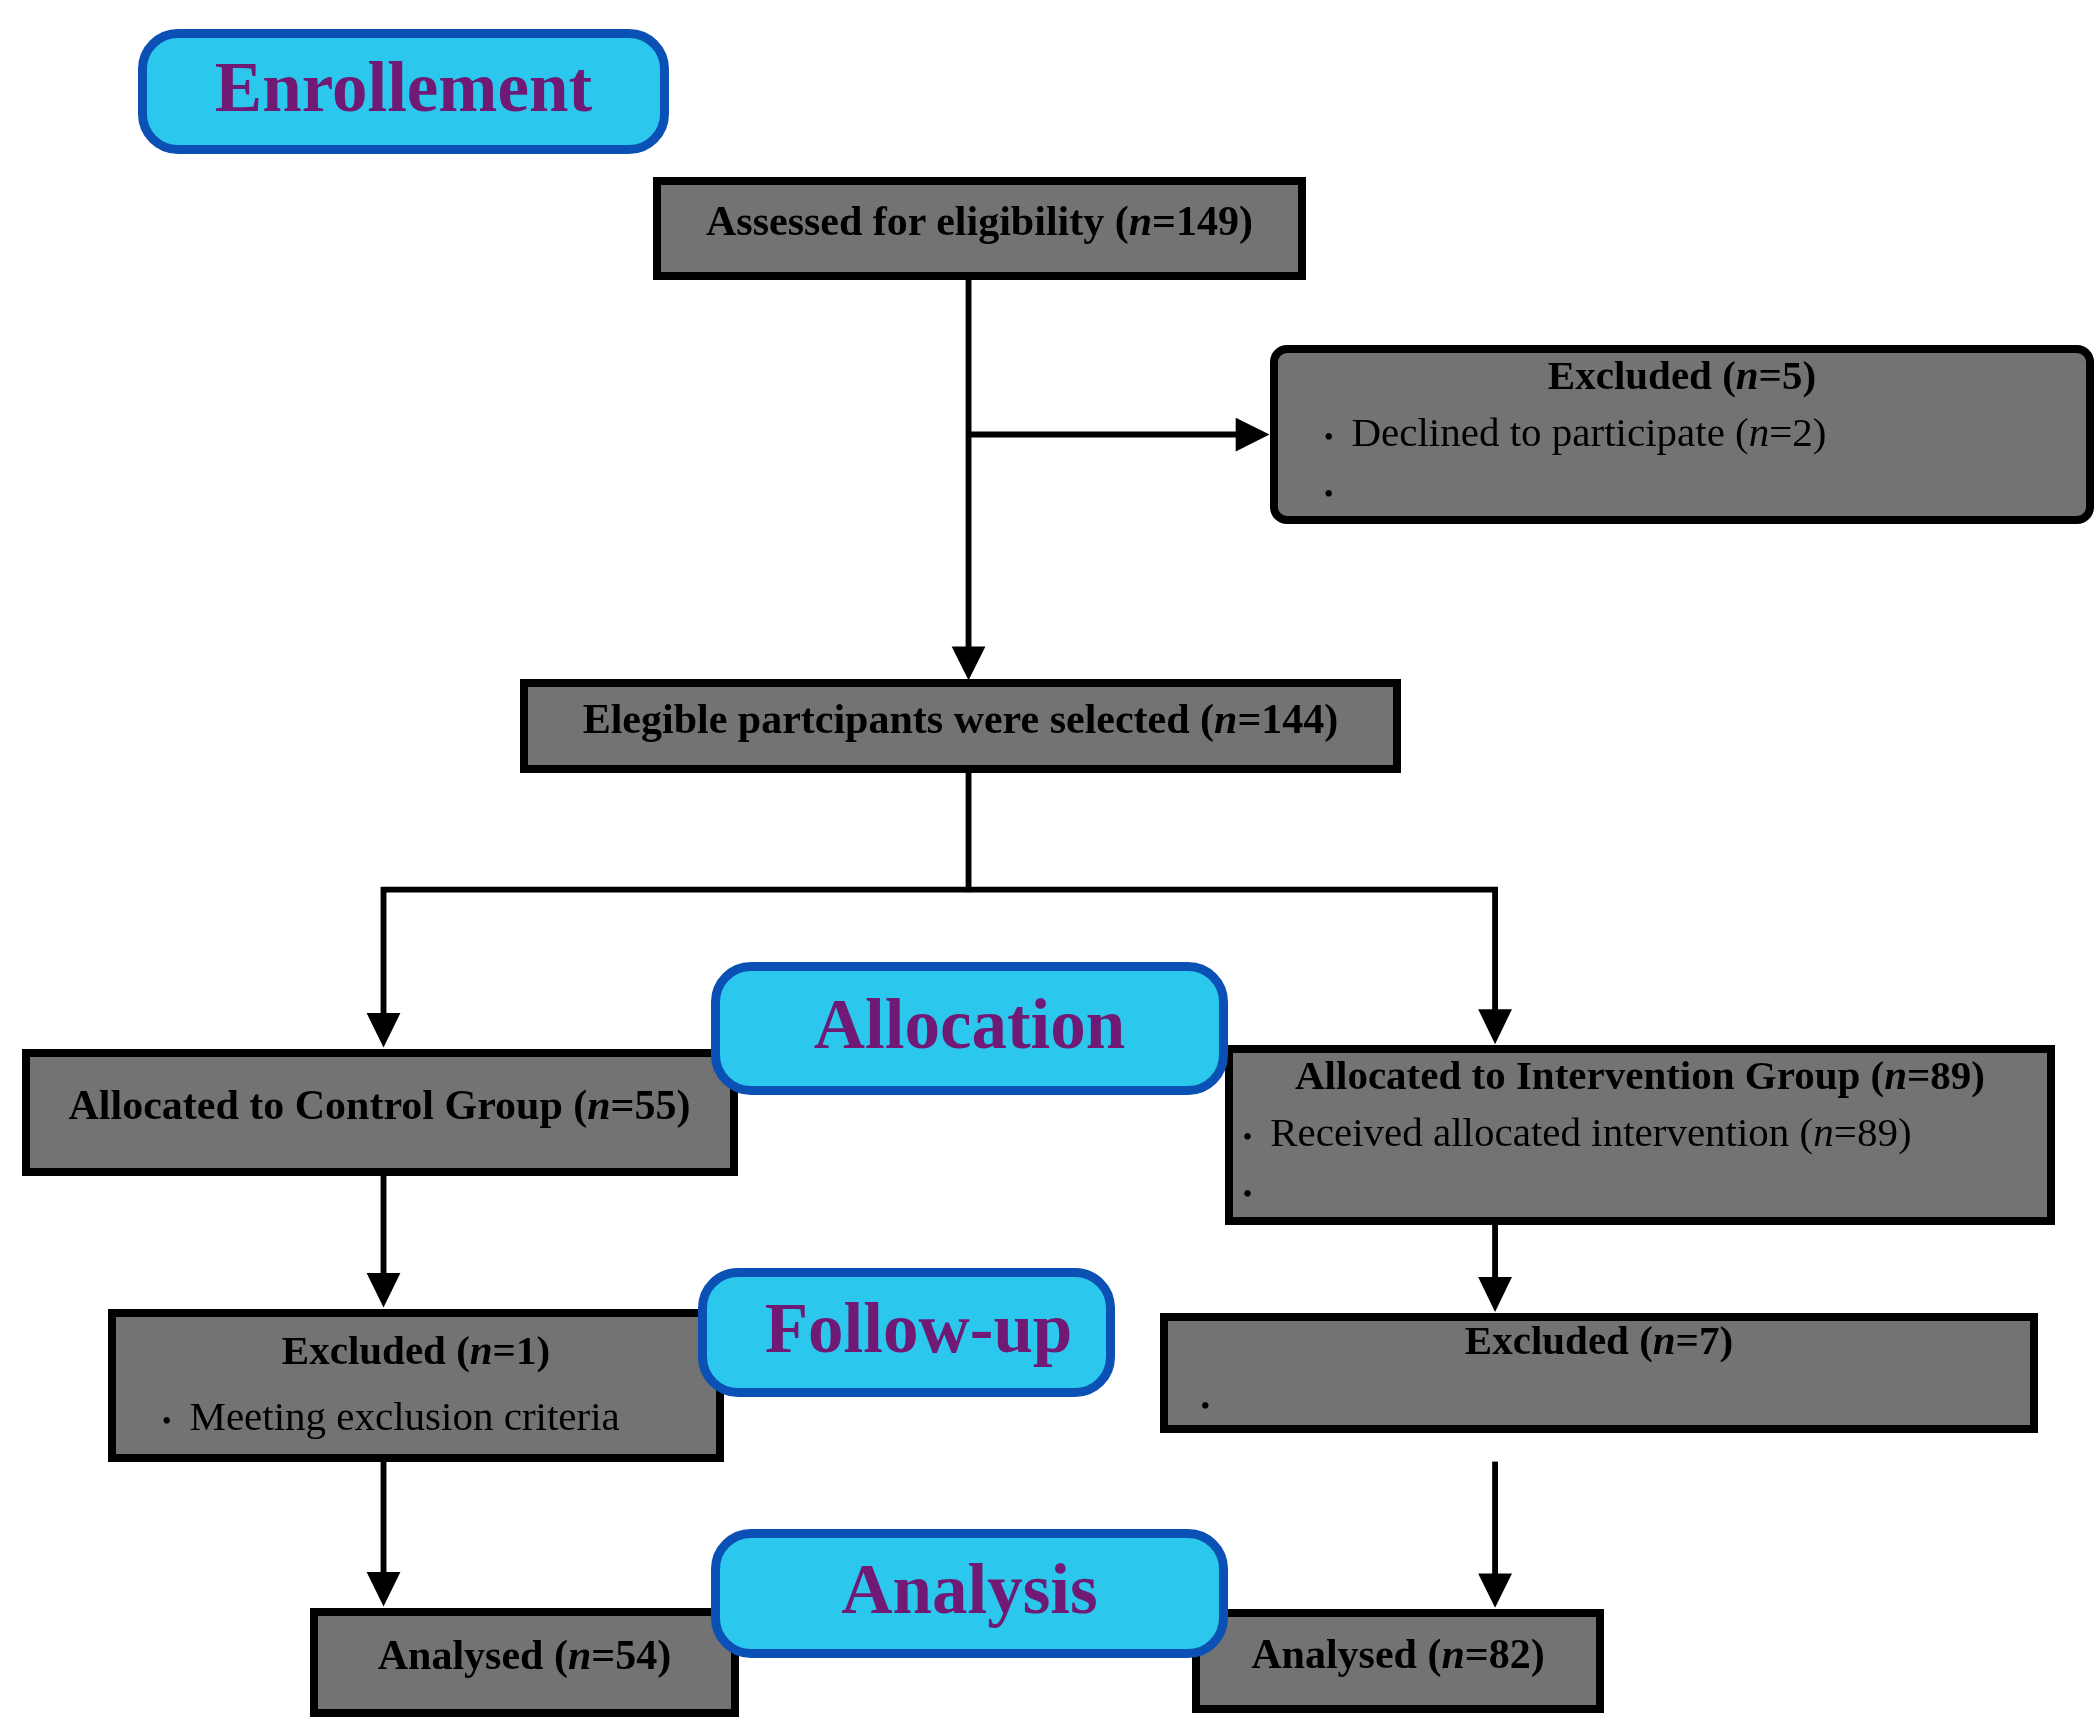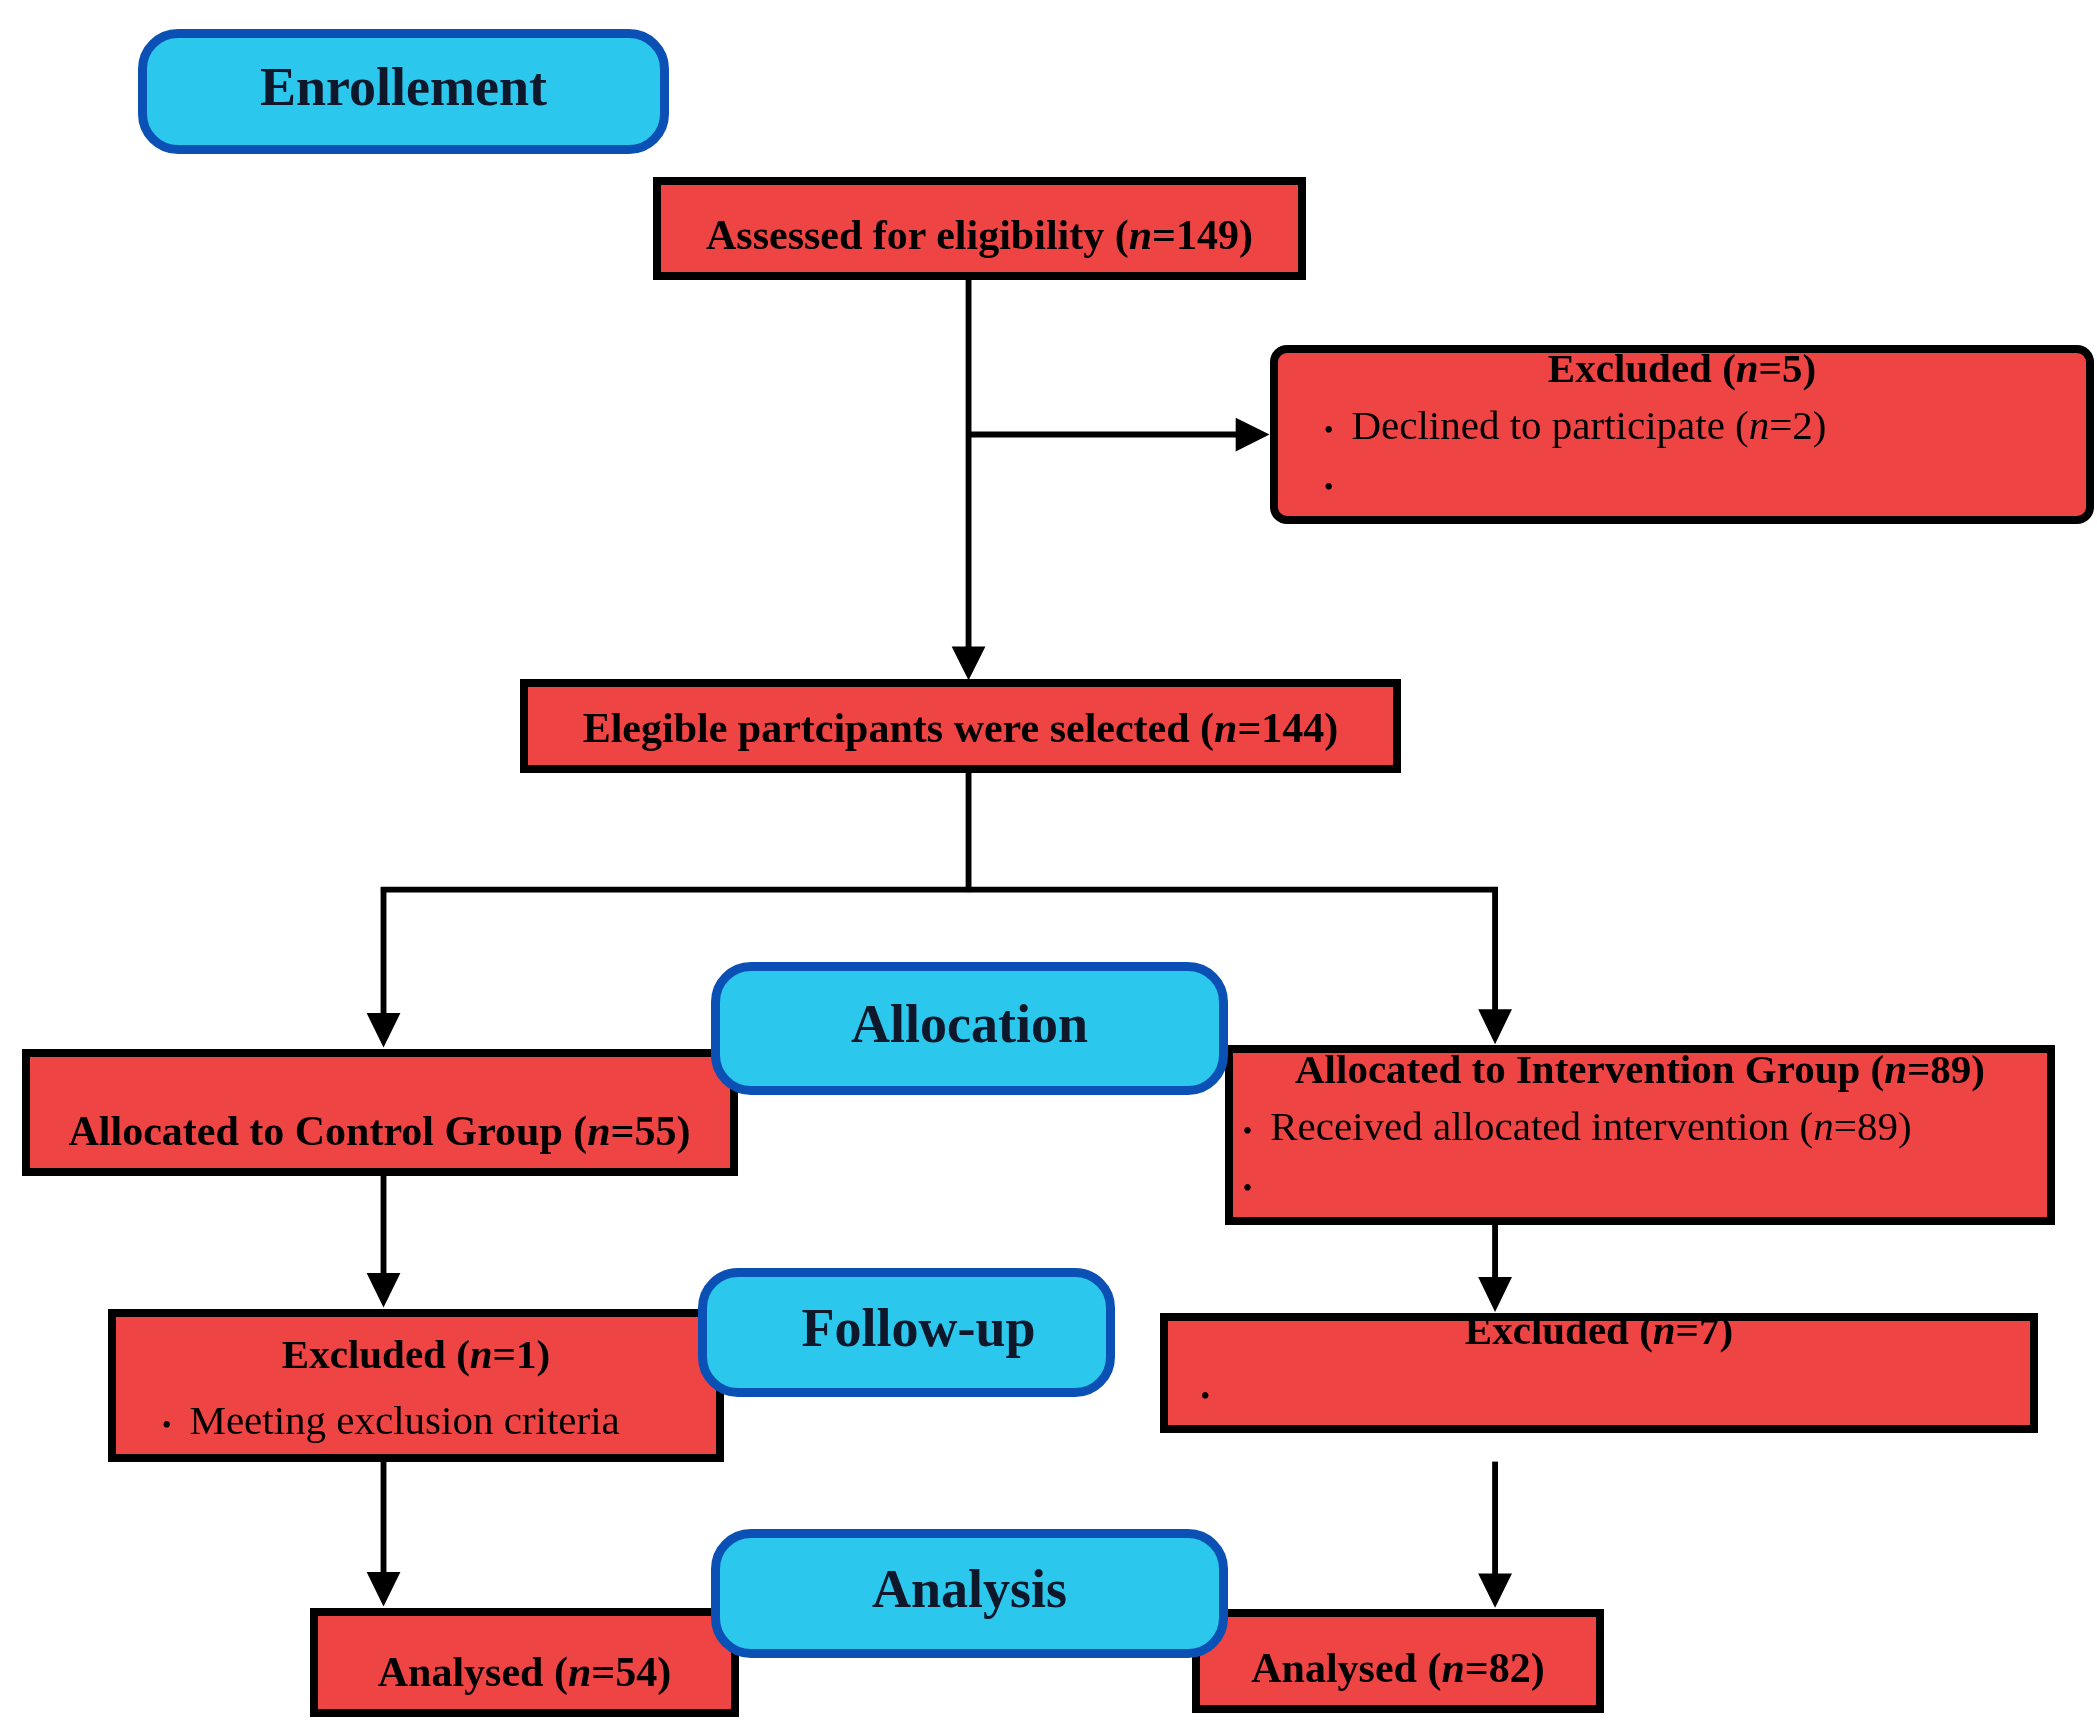--- a/index.html
+++ b/index.html
@@ -13,27 +13,27 @@
   #diagram { position: absolute; inset: 0; }
 
   
   #connectors { position: absolute; left: 0; top: 0; z-index: 1; }
   #connectors line { stroke: #000000; stroke-width: 9; }
   #connectors polygon { fill: #000000; }
 
   
   .box {
     position: absolute;
-    background: #ef4444;
+    background: #737373;
     border: 8.5px solid #000000;
     box-sizing: border-box;
     z-index: 2;
     display: flex;
     flex-direction: column;
-    justify-content: flex-end;
+    justify-content: center;
     color: #000000;
   }
   .box.single { align-items: center; padding-bottom: 14.3px; }
   .line1 {
     font-size: 42px;
     font-weight: bold;
     white-space: nowrap;
     line-height: 1.1;
   }
   .btitle {
@@ -69,23 +69,23 @@
     border: 9.8px solid #0A50B5;
     border-radius: 40px;
     box-sizing: border-box;
     z-index: 3;
     display: flex;
     align-items: center;
     justify-content: center;
     padding-bottom: 9px;
   }
   .pill span {
-    font-size: 54px;
+    font-size: 71px;
     font-weight: bold;
-    color: #0f172a;
+    color: #701a75;
     white-space: nowrap;
   }
 
   i.vn { font-style: italic; }
 </style>
 </head>
 <body>
 
 <div id="diagram">
 

